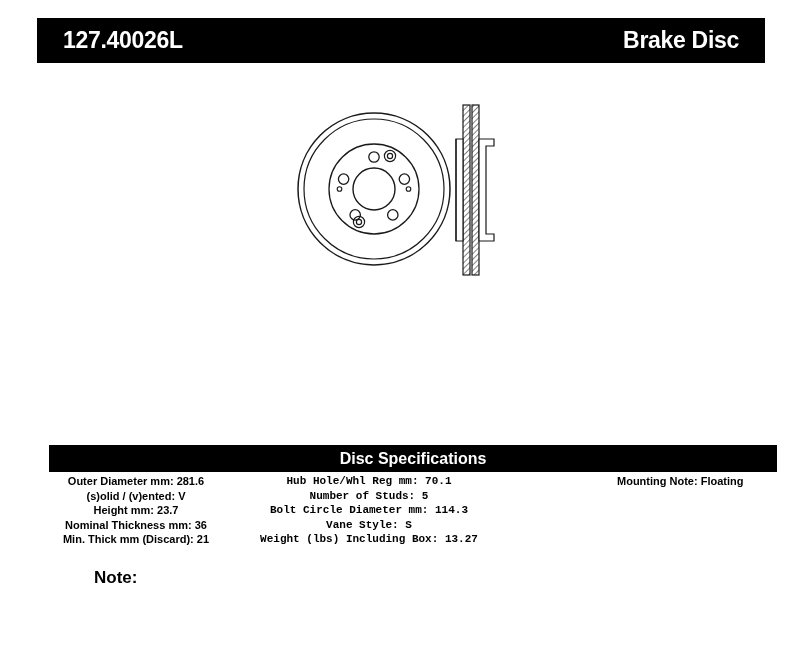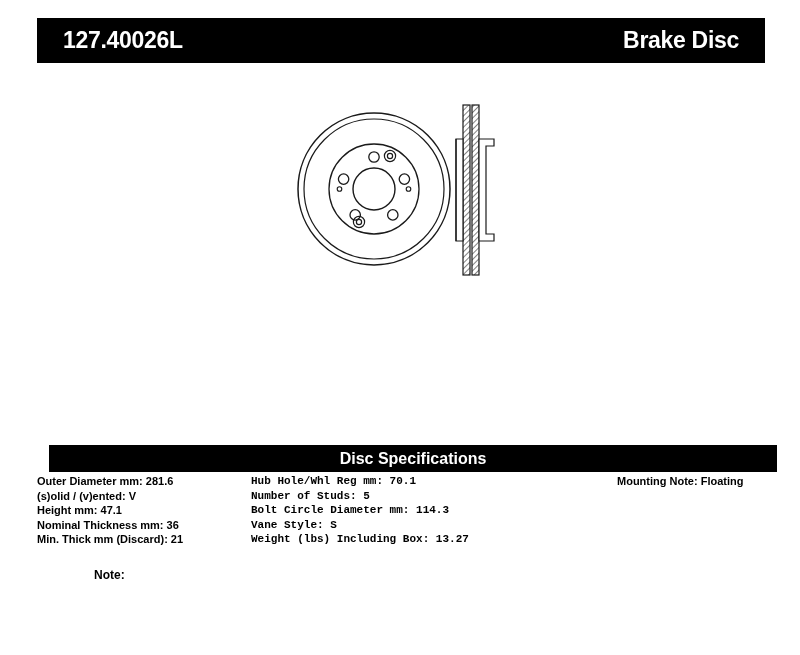--- a/index.html
+++ b/index.html
@@ -52,35 +52,35 @@
 
   
   #spec-columns{
     position:absolute;left:37px;top:474px;width:728px;height:100px;
   }
   .spec-col{
     position:absolute;top:0;
     font-size:11px;
     font-weight:bold;
     line-height:14.6px;
-    text-align:left;
+    text-align:center;
     white-space:nowrap;
   }
   #spec-col-0{left:0px;width:198px;}
   #spec-col-1{left:214px;width:236px;font-family:Liberation Mono, monospace;}
   #spec-col-2{left:470px;width:248px;text-align:left;padding-left:110px;box-sizing:border-box;}
   .spec-row{display:block;}
 
   
   #note-area{
     position:absolute;left:37px;top:568px;width:400px;
   }
   #note-label{
     position:absolute;left:57px;top:0;
-    font-size:12px;font-weight:bold;
+    font-size:17px;font-weight:bold;
   }
   #note-text{
     position:absolute;left:108px;top:0;
     font-size:12px;
   }
 </style>
 </head>
 <body>
 
 <div class="sheet">
@@ -145,21 +145,21 @@
 
   <div class="bar" id="spec-bar">
     <span id="spec-bar-title">Disc Specifications</span>
   </div>
 
   <div id="spec-columns">
 
     <div class="spec-col" id="spec-col-0">
       <span class="spec-row">Outer Diameter mm: 281.6</span>
       <span class="spec-row">(s)olid / (v)ented: V</span>
-      <span class="spec-row">Height mm: 47.1</span>
+      <span class="spec-row">Height mm: 23.7</span>
       <span class="spec-row">Nominal Thickness mm: 36</span>
       <span class="spec-row">Min. Thick mm (Discard): 21</span>
     </div>
 
     <div class="spec-col" id="spec-col-1">
       <span class="spec-row">Hub Hole/Whl Reg mm: 70.1</span>
       <span class="spec-row">Number of Studs: 5</span>
       <span class="spec-row">Bolt Circle Diameter mm: 114.3</span>
       <span class="spec-row">Vane Style: S</span>
       <span class="spec-row">Weight (lbs) Including Box: 13.27</span>

